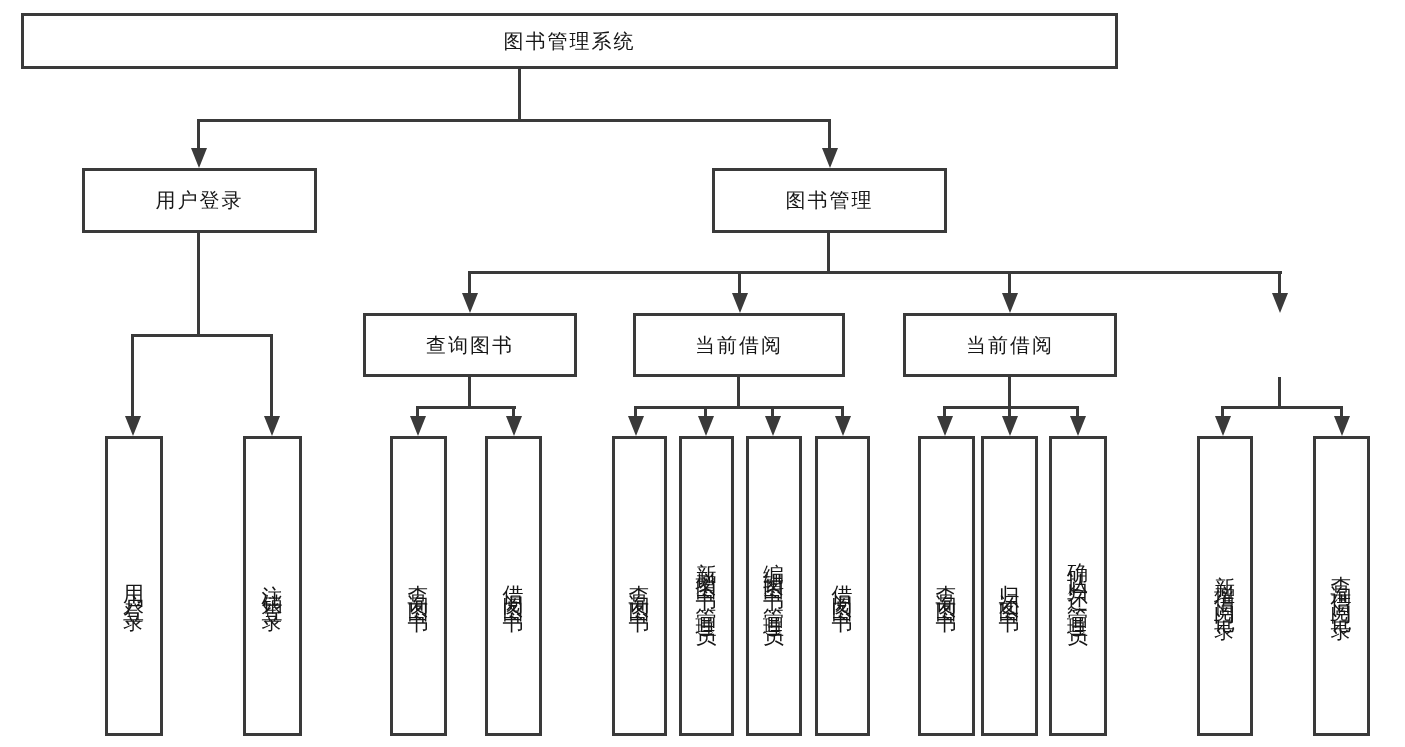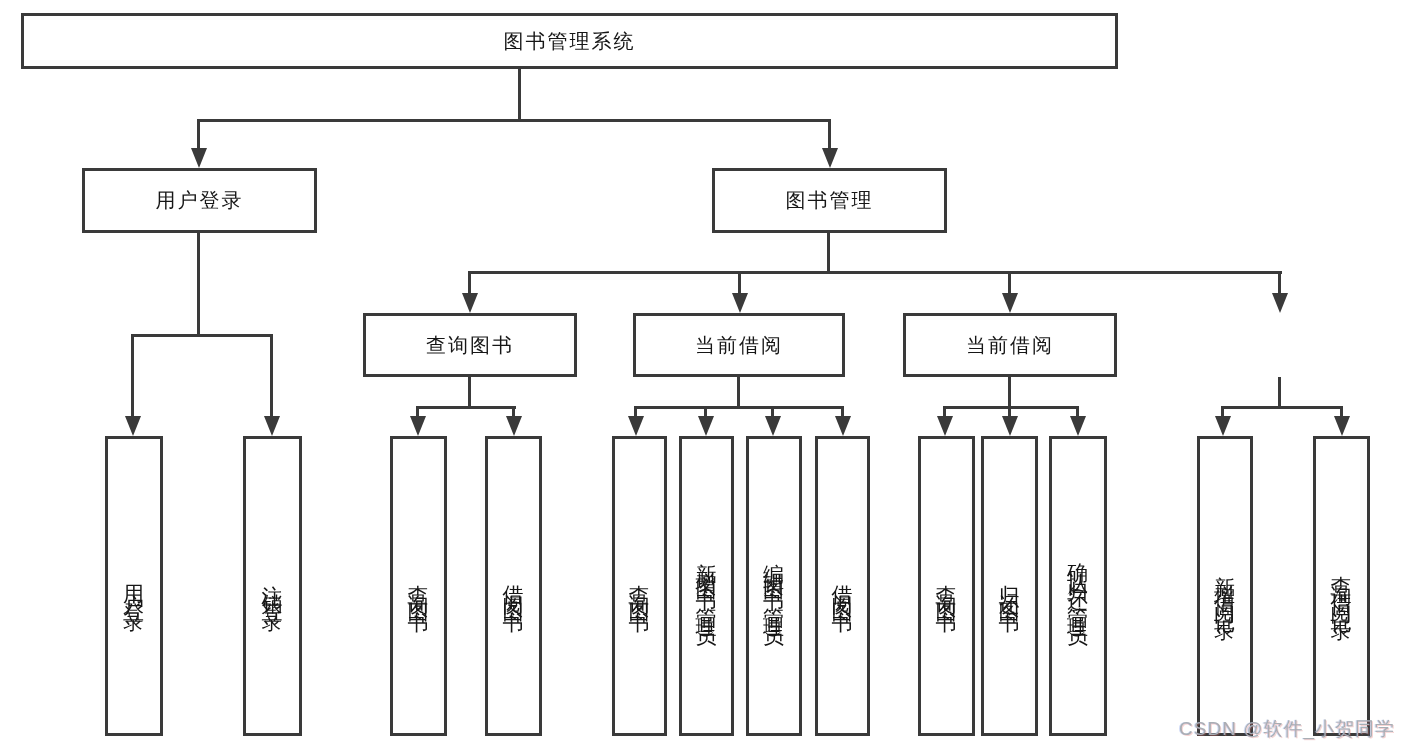--- a/index.html
+++ b/index.html
@@ -184,15 +184,14 @@
     <span class="vtext">确认归还（管理员）</span>
   </div>
 
   <div class="leaf" style="left:1197px; top:436px; width:56px; height:300px;">
     <span class="vtext">新增借阅记录</span>
   </div>
   <div class="leaf" style="left:1313px; top:436px; width:57px; height:300px;">
     <span class="vtext">查询借阅记录</span>
   </div>
 
-  <div class="wm">CSDN @软件_小贺同学</div>
 
 </div>
 
 </body></html>

